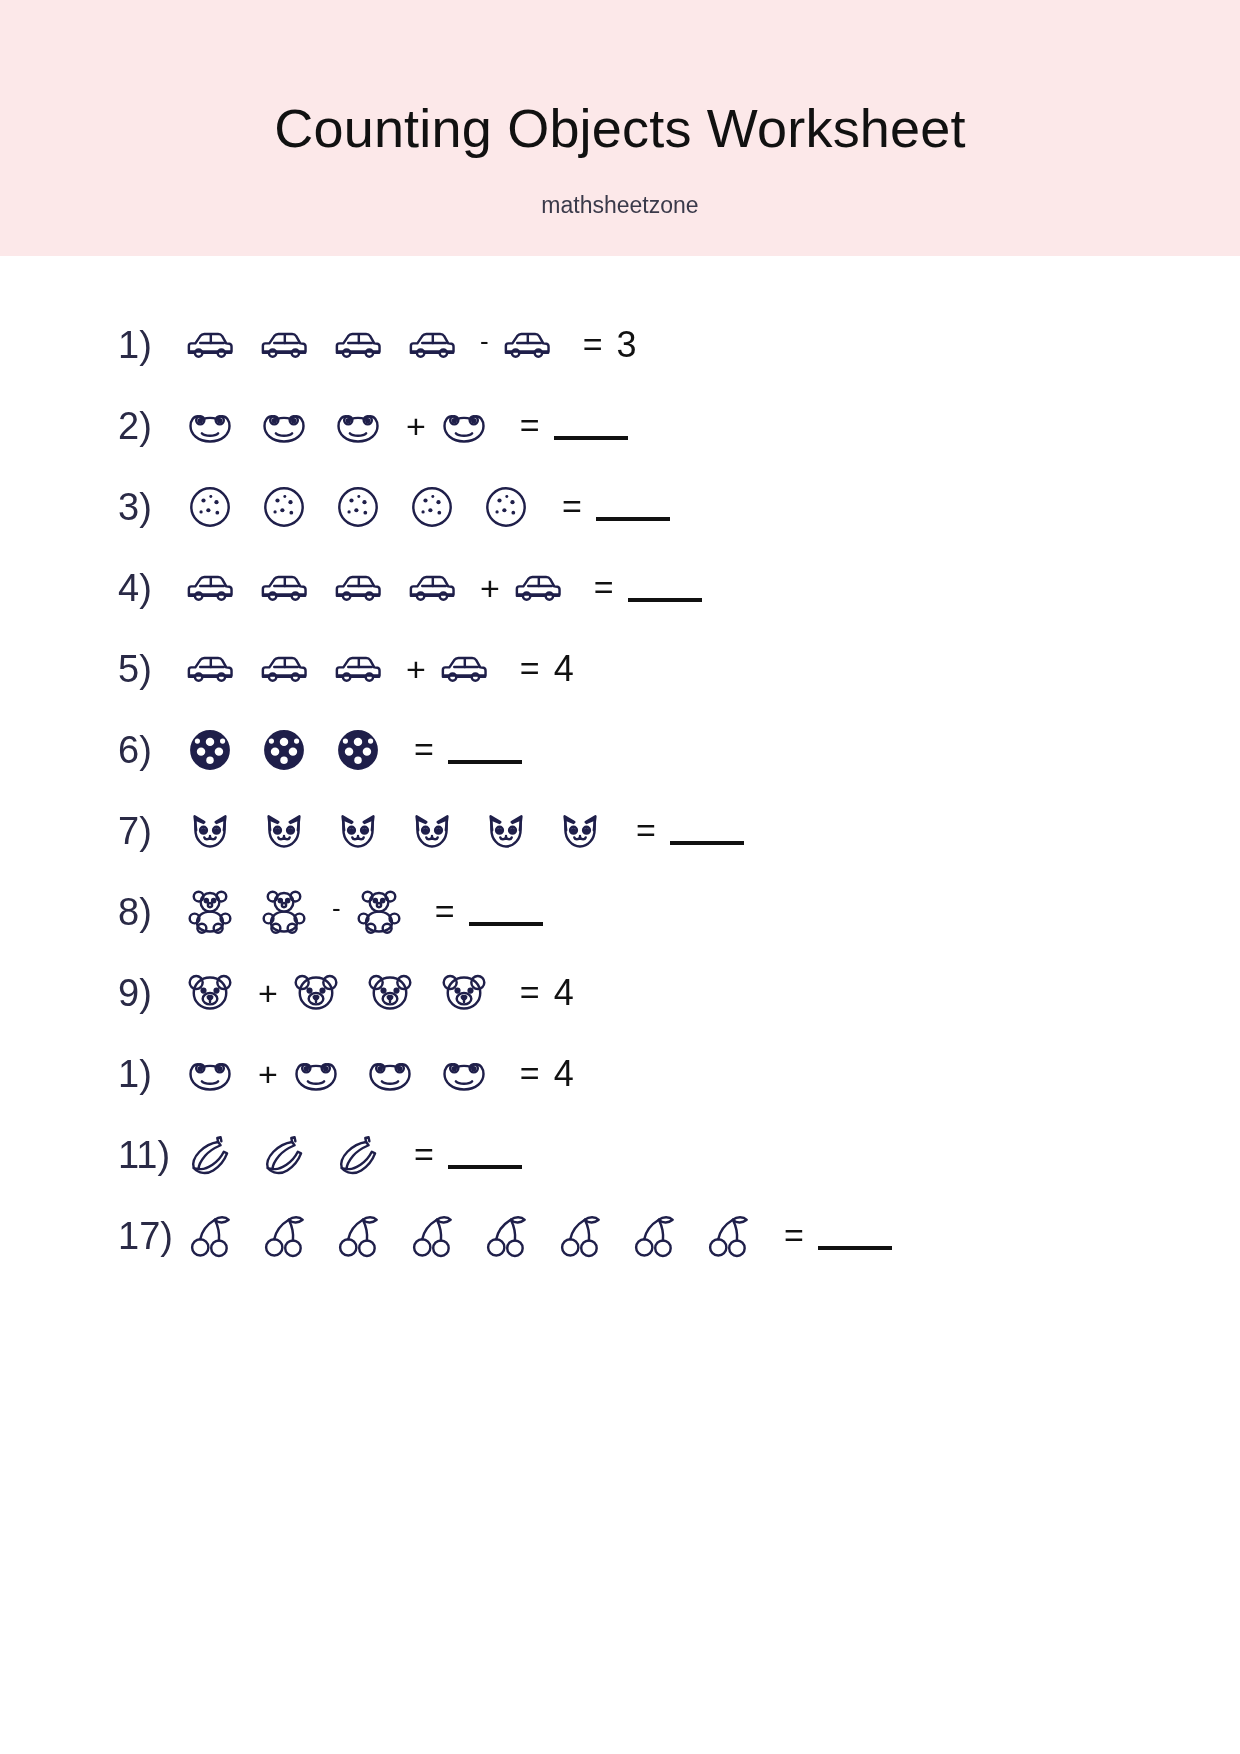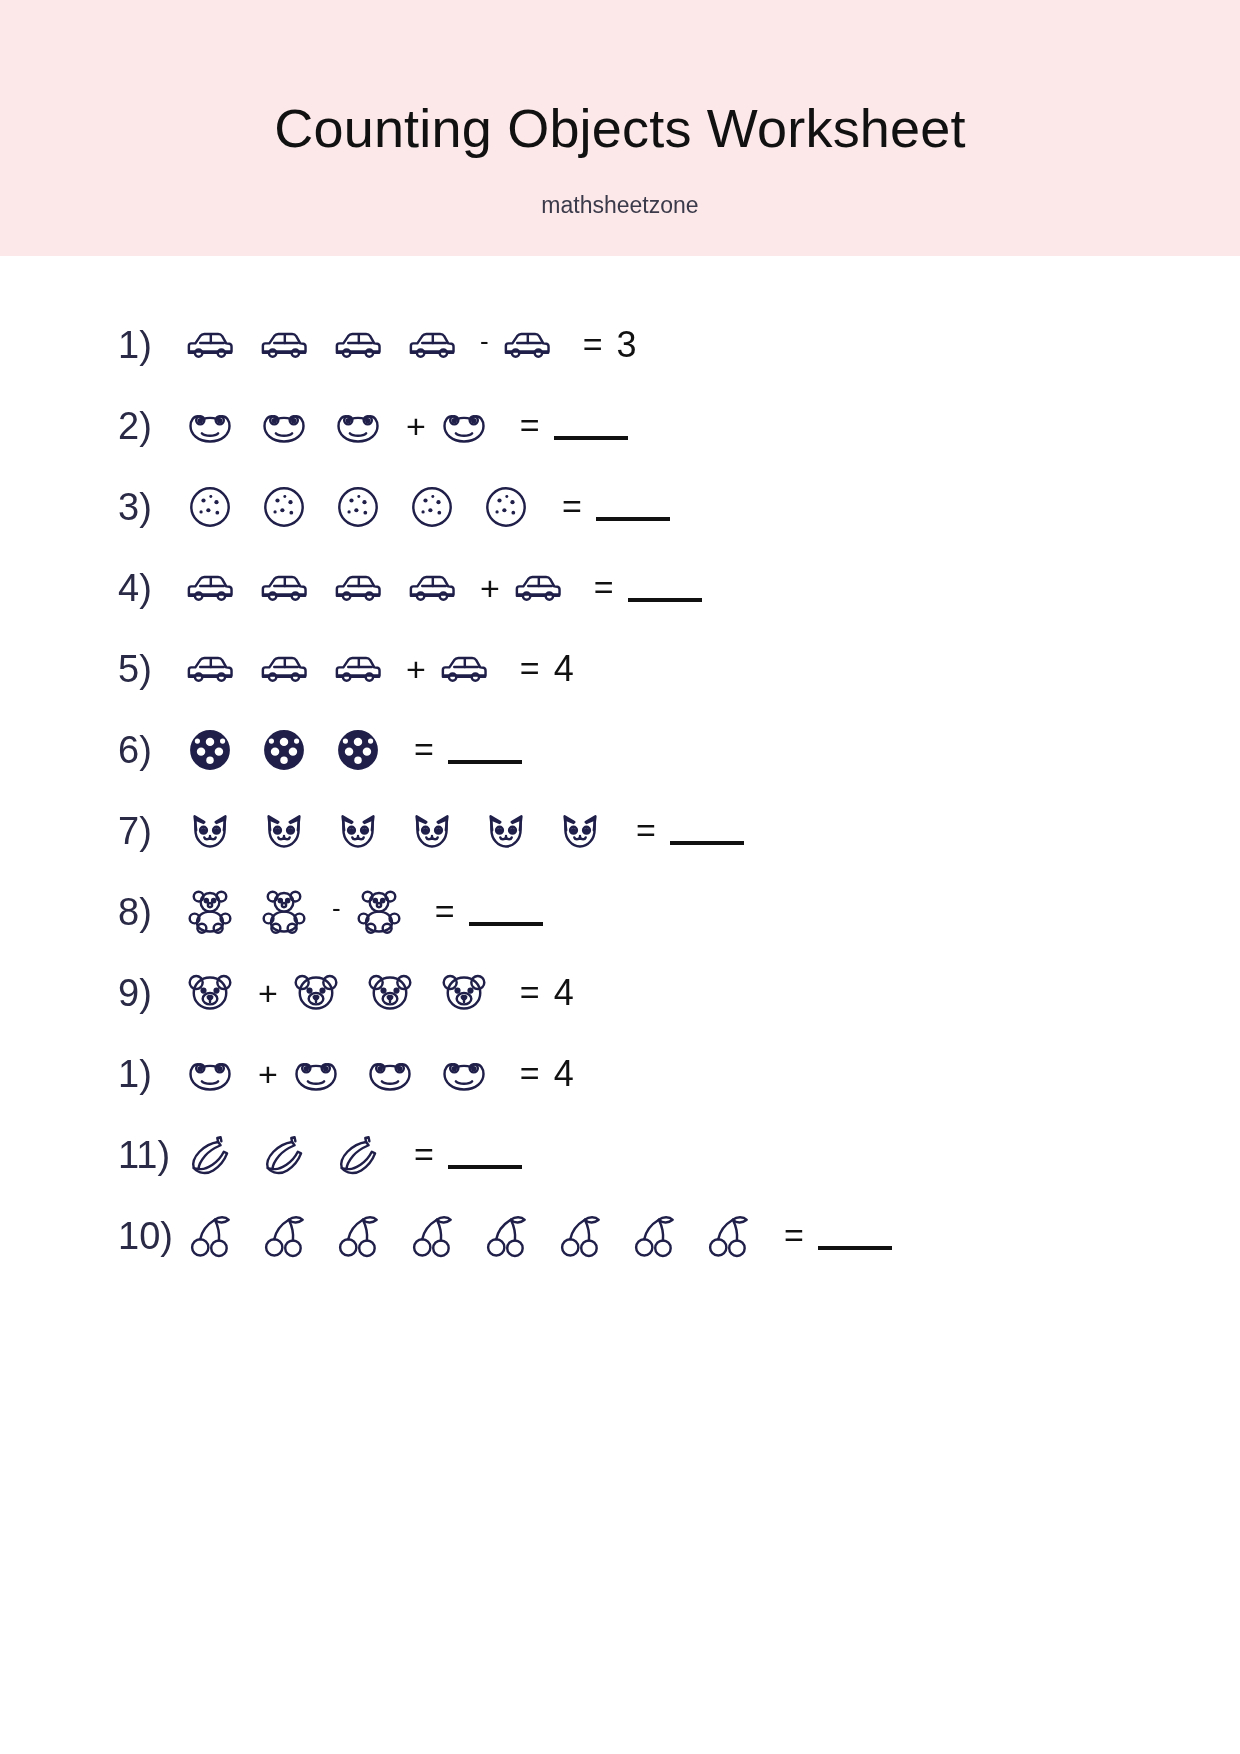--- a/index.html
+++ b/index.html
@@ -425,21 +425,21 @@
           <span class="icon">
             <svg viewBox="0 0 64 64">
               <use href="#sym-banana-icon"></use>
             </svg>
           </span>
           <span class="eq">=</span>
           <span class="blank"></span>
         </span>
       </li>
       <li class="problem">
-        <span class="pnum">10)</span>
+        <span class="pnum">17)</span>
         <span class="items">
           <span class="icon">
             <svg viewBox="0 0 64 64">
               <use href="#sym-cherry-icon"></use>
             </svg>
           </span>
           <span class="icon">
             <svg viewBox="0 0 64 64">
               <use href="#sym-cherry-icon"></use>
             </svg>

